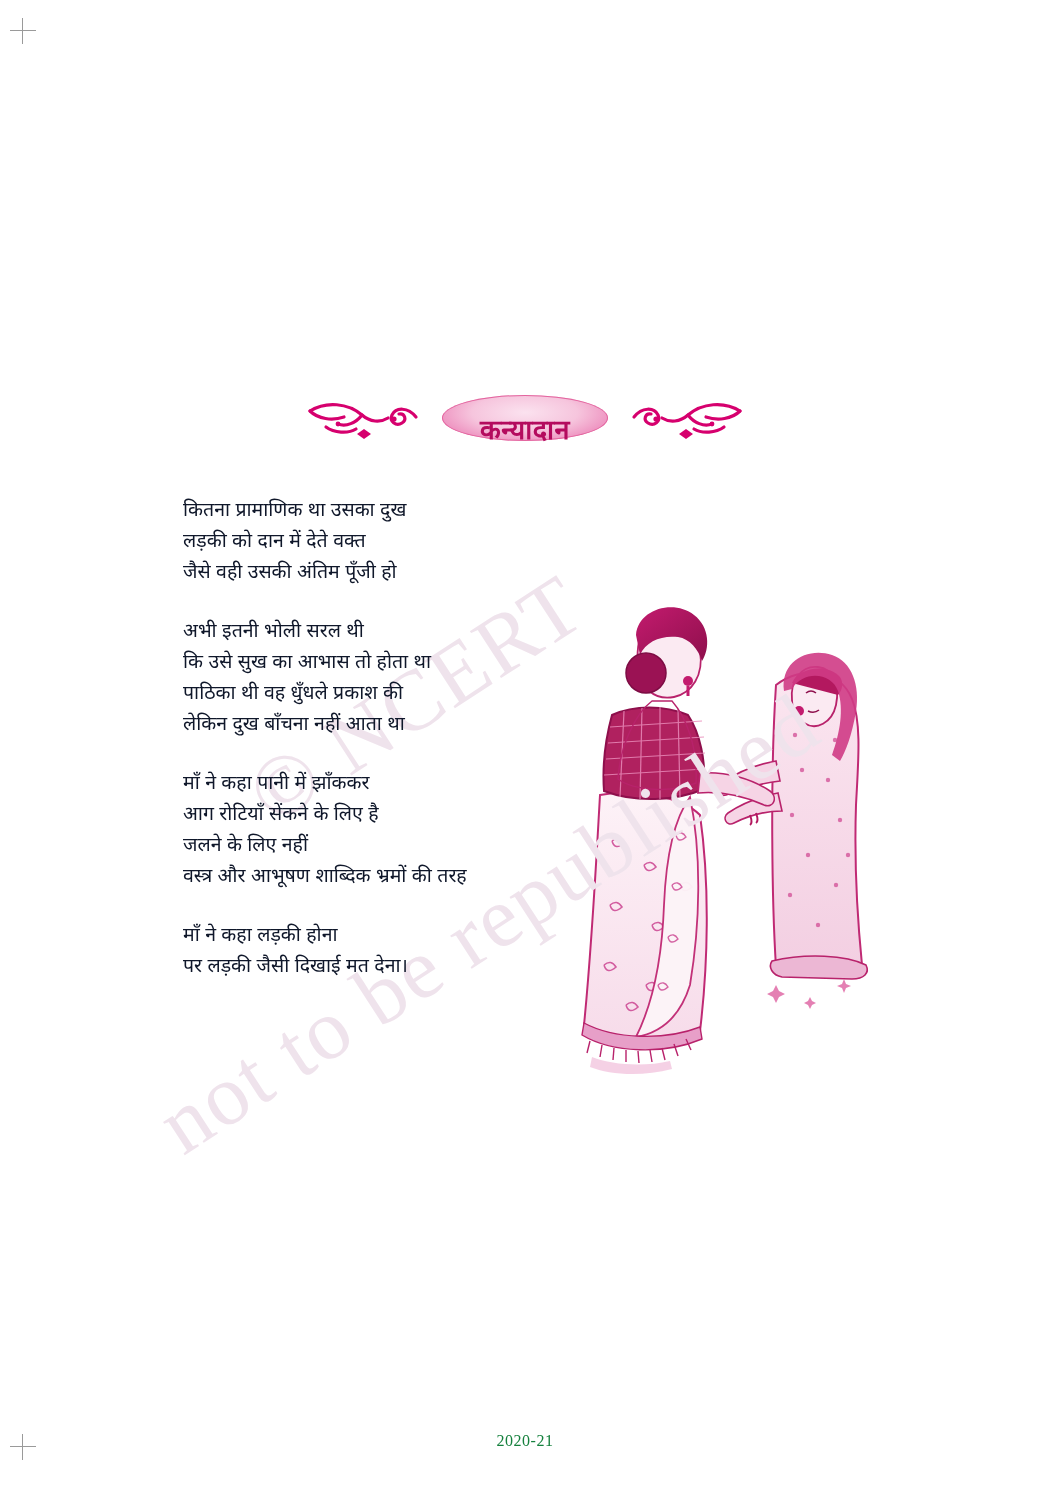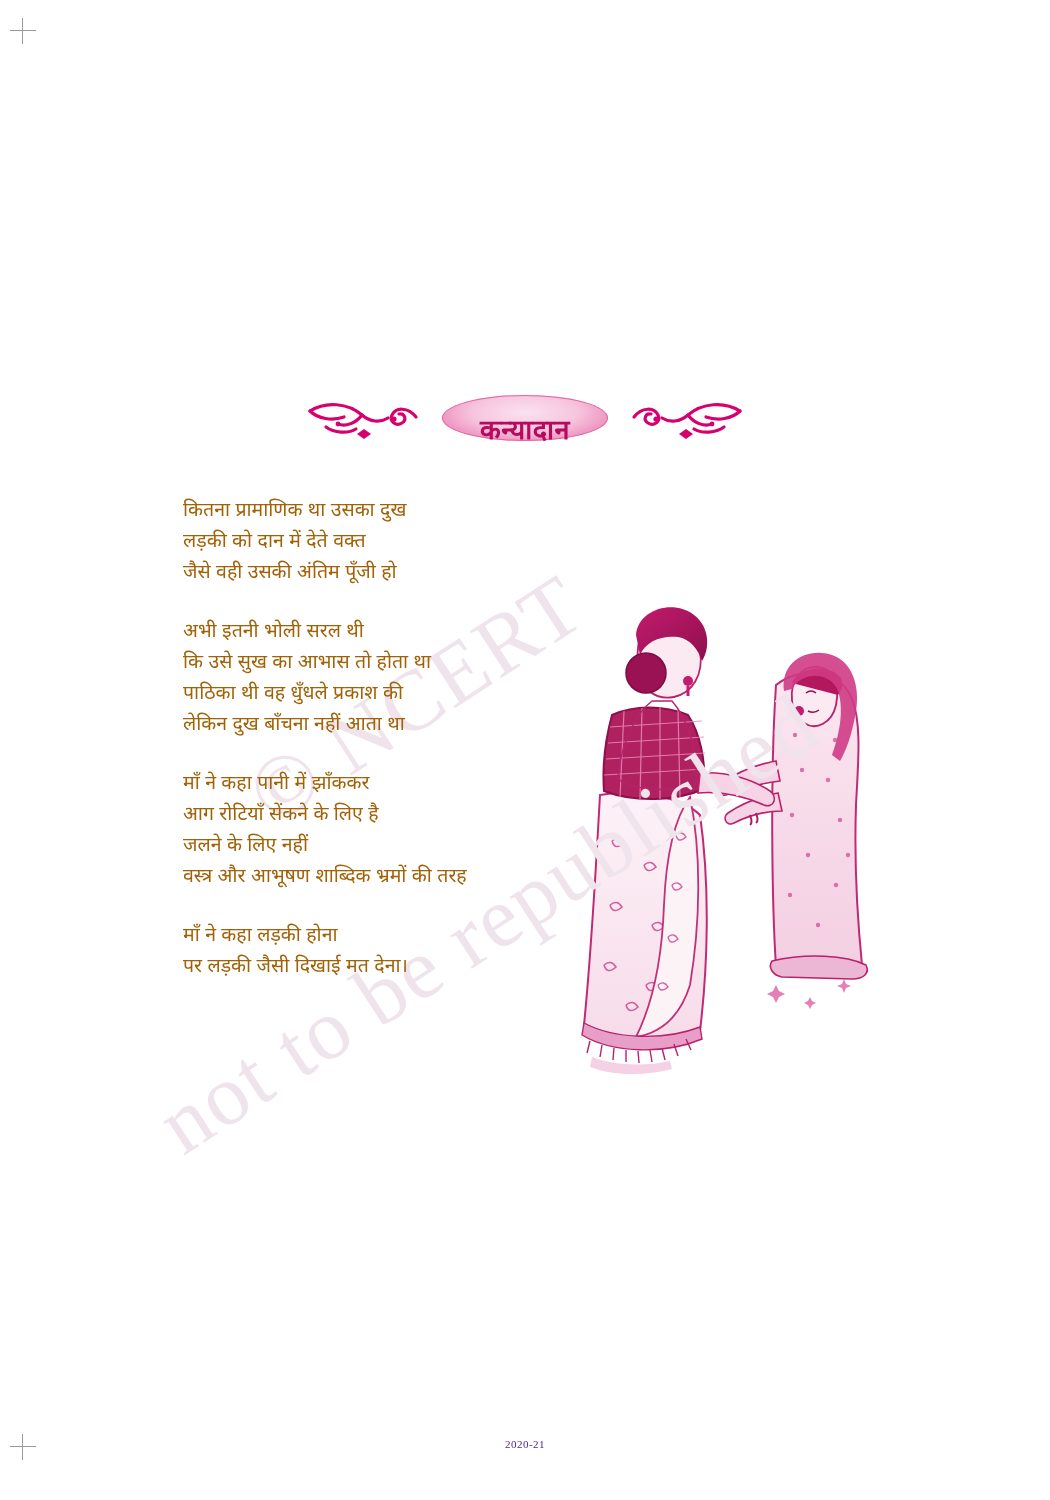--- a/index.html
+++ b/index.html
@@ -72,21 +72,21 @@
   }
 
   
   .poem {
     position: absolute;
     left: 183px;
     top: 494px;
     width: 470px;
     font-family: "Liberation Sans", sans-serif;
     font-size: 19.5px;
-    color: #a16207;
+    color: #0f172a;
     line-height: 31px;
   }
   .stanza { margin: 0 0 28px 0; }
   .stanza:last-child { margin-bottom: 0; }
   .line { white-space: nowrap; }
 
   
   .illustration {
     position: absolute;
     left: 540px;
@@ -117,22 +117,22 @@
   .wm2 { left: 20px; top: 660px; transform: rotate(-33deg); }
 
   
   .footer {
     position: absolute;
     left: 0;
     right: 0;
     bottom: 50px;
     text-align: center;
     font-family: "Liberation Serif", serif;
-    font-size: 11px;
-    color: #4c1d95;
+    font-size: 16px;
+    color: #15803d;
     letter-spacing: 0.5px;
   }
 </style>
 </head>
 <body>
 
 <div class="page">
 
   <div class="crop tl"></div>
   <div class="crop bl"></div>

